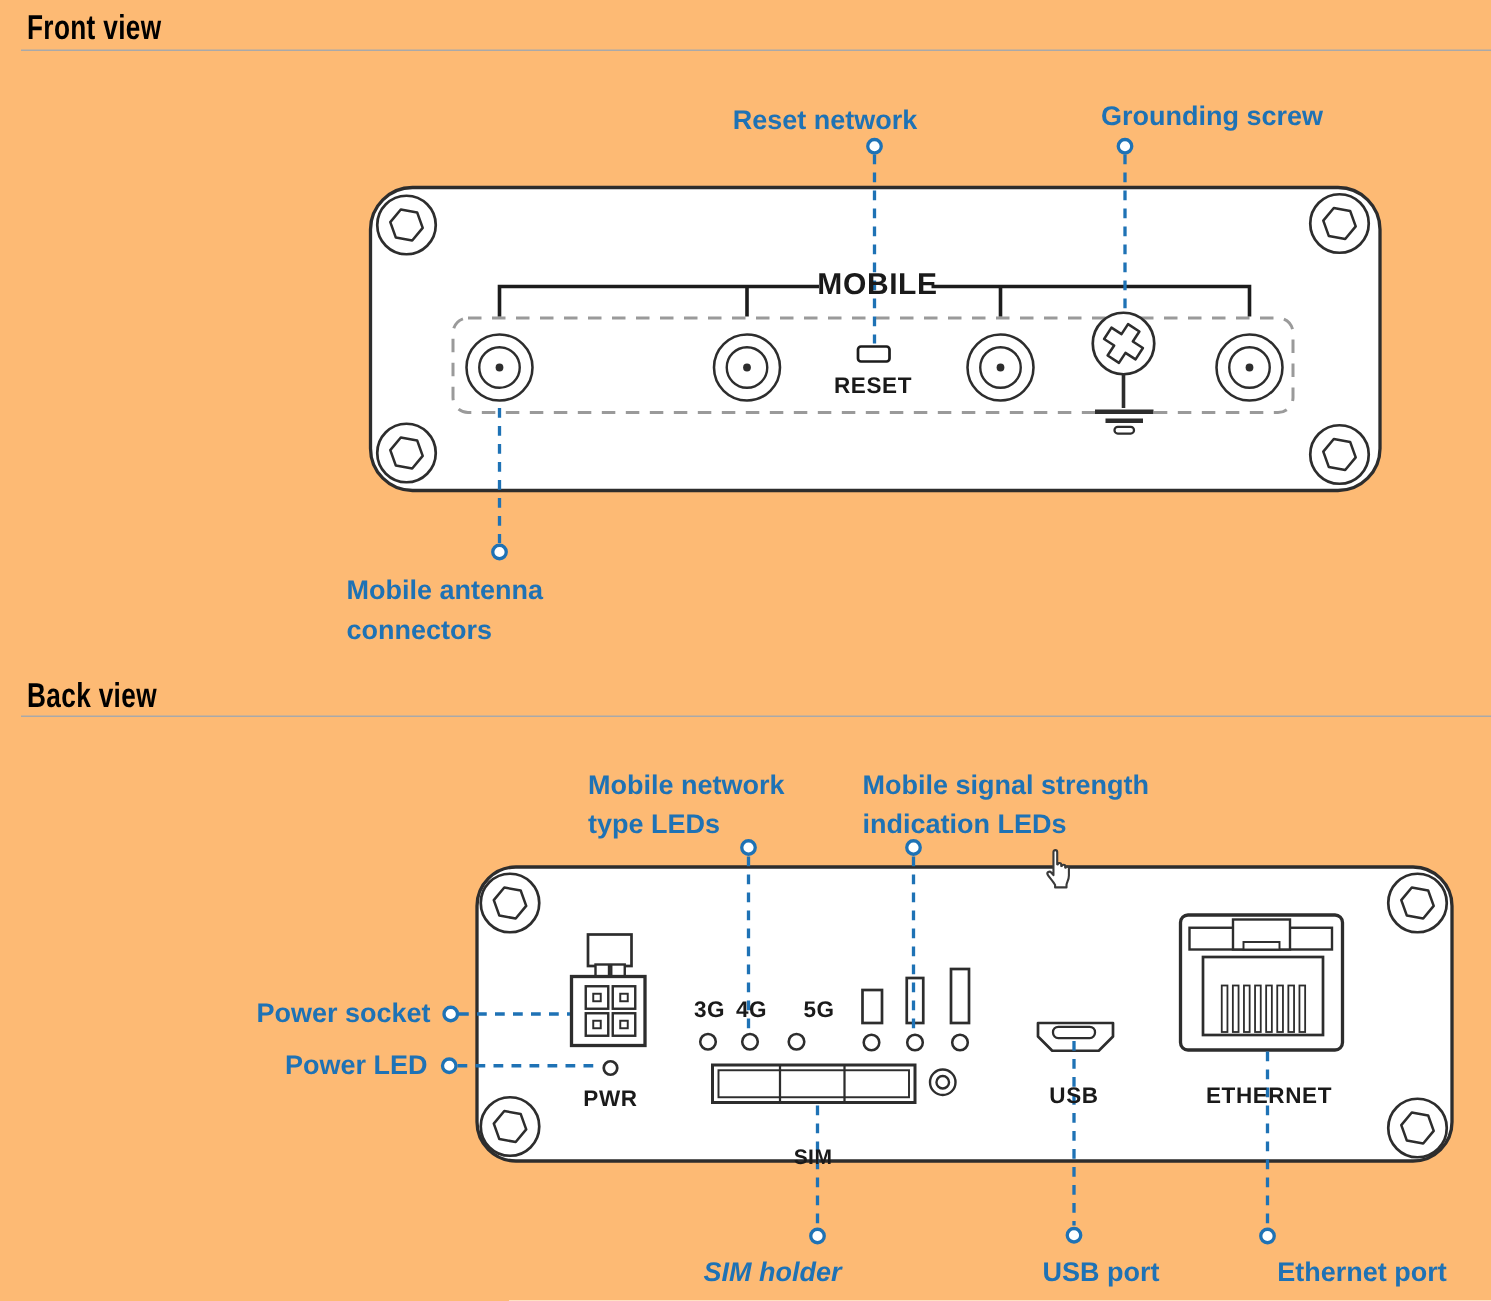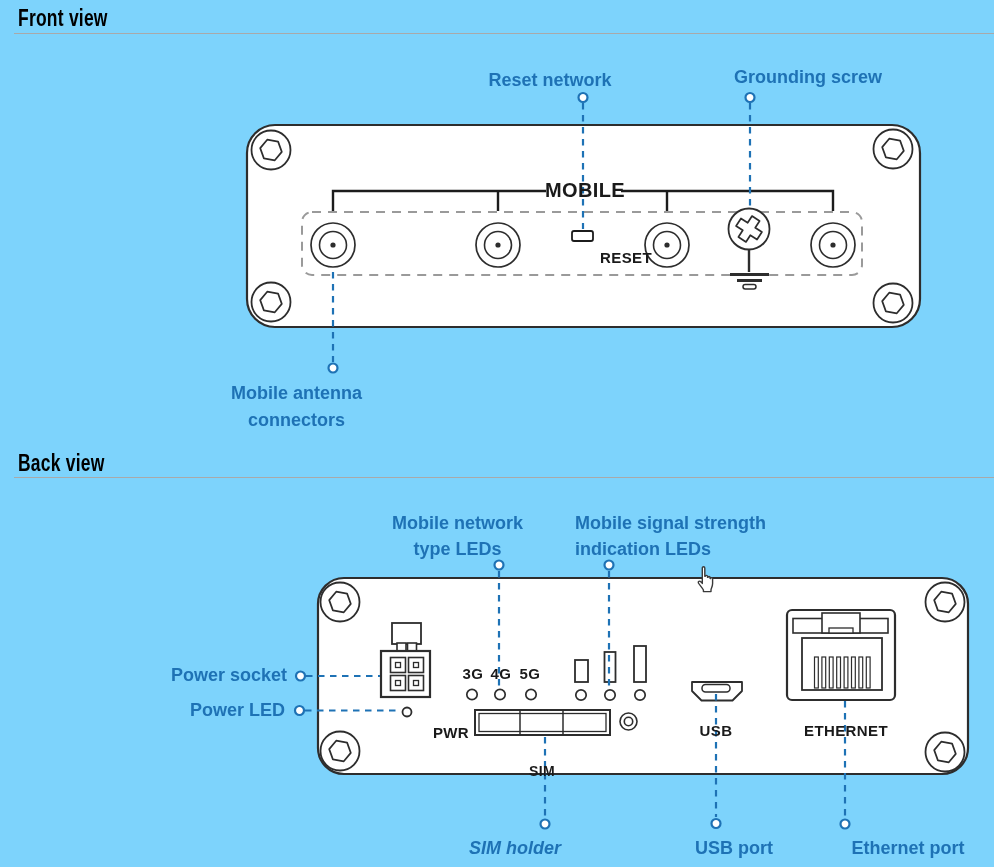--- a/index.html
+++ b/index.html
@@ -2,37 +2,37 @@
 <html><head>
 <meta charset="utf-8">
 <style>
   :root{
     --blue:#1e72b5;
     --ink:#2d2d2d;
     --label-ink:#1a1a1a;
   }
   html,body{margin:0;padding:0;background:#fff;}
   .canvas{
-    position:relative;width:994px;height:867px;background:#7dd3fc;
+    position:relative;width:994px;height:867px;background:#fdba74;
     font-family:"Liberation Sans", sans-serif;overflow:hidden;
   }
   .art{position:absolute;left:0;top:0;}
   .view-heading{
     position:absolute;left:18px;margin:0;color:#000;
     font-size:23px;font-weight:700;letter-spacing:.3px;line-height:23px;
     transform:scaleX(.76);transform-origin:left top;white-space:nowrap;
   }
   .rule{position:absolute;left:14px;width:980px;height:0;border-top:1.6px solid #a9a9a9;}
   .blue-label{
     position:absolute;color:var(--blue);font-size:18px;font-weight:700;
     line-height:26px;white-space:nowrap;
   }
   .blue-label.single{line-height:18px;}
   .center{transform:translateX(-50%);text-align:center;}
-  .r-align{text-align:center;}
+  .r-align{text-align:left;}
   .black-label{
     position:absolute;color:var(--label-ink);font-size:15px;font-weight:700;
     letter-spacing:.4px;line-height:15px;white-space:nowrap;
   }
   .black-label.small{font-size:14px;letter-spacing:.3px;margin-top:48px;}
   .no-select{user-select:none;}
 </style>
 </head>
 <body>
 
@@ -194,36 +194,36 @@
 
   <h2 class="view-heading" style="top:7px;">Front view</h2>
   <div class="rule" style="top:33px;"></div>
 
   <div class="blue-label single center" style="left:550px;top:71px;">Reset network</div>
   <div class="blue-label single center" style="left:808px;top:68px;">Grounding screw</div>
 
   <div class="blue-label r-align" style="right:632px;top:380px;line-height:27px;"><span>Mobile antenna</span><br><span>connectors</span></div>
 
   <div class="black-label center" style="left:585px;top:183px;font-size:20px;">MOBILE</div>
-  <div class="black-label center" style="left:582px;top:250px;margin-left:44px;">RESET</div>
+  <div class="black-label center" style="left:582px;top:250px;">RESET</div>
 
   <h2 class="view-heading" style="top:452px;">Back view</h2>
   <div class="rule" style="top:477px;"></div>
 
   <div class="blue-label r-align" style="right:471px;top:510px;"><span>Mobile network</span><br><span>type LEDs</span></div>
 
   <div class="blue-label" style="left:575px;top:510px;"><span>Mobile signal strength</span><br><span>indication LEDs</span></div>
 
   <div class="blue-label single r-align" style="right:707px;top:666px;">Power socket</div>
   <div class="blue-label single r-align" style="right:709px;top:701px;">Power LED</div>
 
-  <div class="black-label center" style="left:407px;top:725px;margin-left:44px;">PWR</div>
+  <div class="black-label center" style="left:407px;top:725px;">PWR</div>
   <div class="black-label center" style="left:473px;top:666px;">3G</div>
   <div class="black-label center" style="left:501px;top:666px;">4G</div>
-  <div class="black-label center" style="left:530px;top:666px;">5G</div>
+  <div class="black-label center" style="left:546px;top:666px;">5G</div>
   <div class="black-label small center" style="left:542px;top:716px;">SIM</div>
   <div class="black-label center" style="left:716px;top:723px;">USB</div>
   <div class="black-label center" style="left:846px;top:723px;">ETHERNET</div>
 
   <div class="blue-label single center" style="left:515px;top:839px;font-style:italic;">SIM holder</div>
   <div class="blue-label single center" style="left:734px;top:839px;">USB port</div>
   <div class="blue-label single center" style="left:892px;top:839px;padding-left:32px;">Ethernet port</div>
 
 </div>
 

